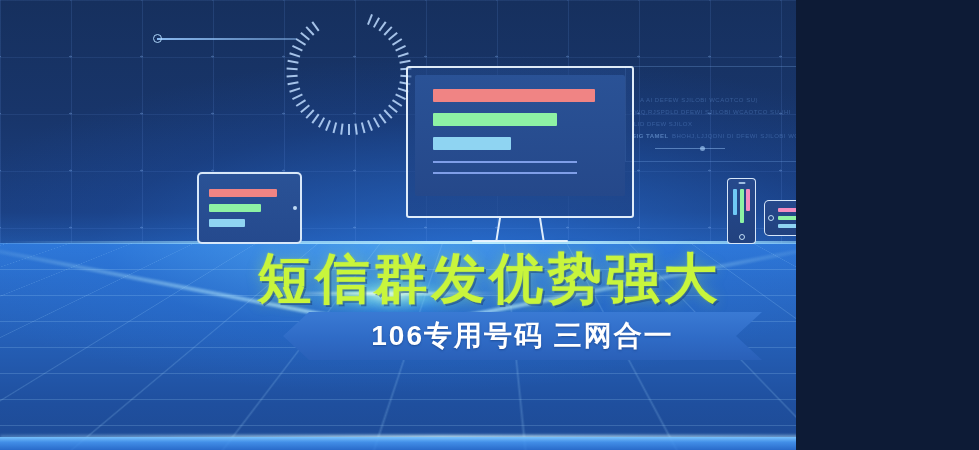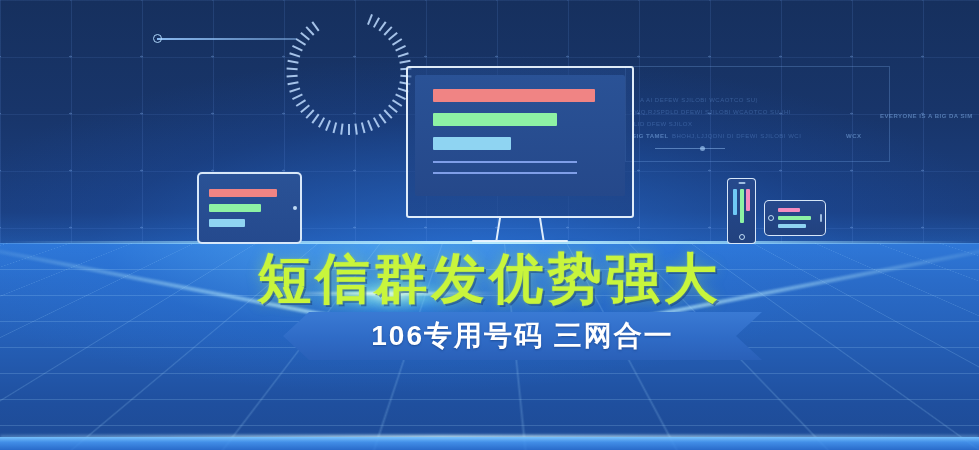--- a/index.html
+++ b/index.html
@@ -3,21 +3,21 @@
 <meta charset="utf-8">
 <style>
   * { margin:0; padding:0; box-sizing:border-box; }
   html,body { background:#0d1b36; }
   body {
     font-family:"Liberation Sans", sans-serif;
     display:flex; align-items:flex-start; justify-content:flex-start;
   }
   #banner {
     position:relative;
-    width:979px; height:450px;
+    width:796px; height:450px;
     overflow:hidden;
     background:#16305e;
   }
 
   
   .bg-sky {
     position:absolute; left:0; top:0; width:979px; height:250px;
     background:
       radial-gradient(ellipse 700px 260px at 48% 105%, rgba(42,116,220,.75) 0%, rgba(28,80,170,.25) 55%, rgba(0,0,0,0) 80%),
       linear-gradient(180deg,#16305e 0%, #18356a 45%, #1b3f80 85%, #2258a8 100%);

